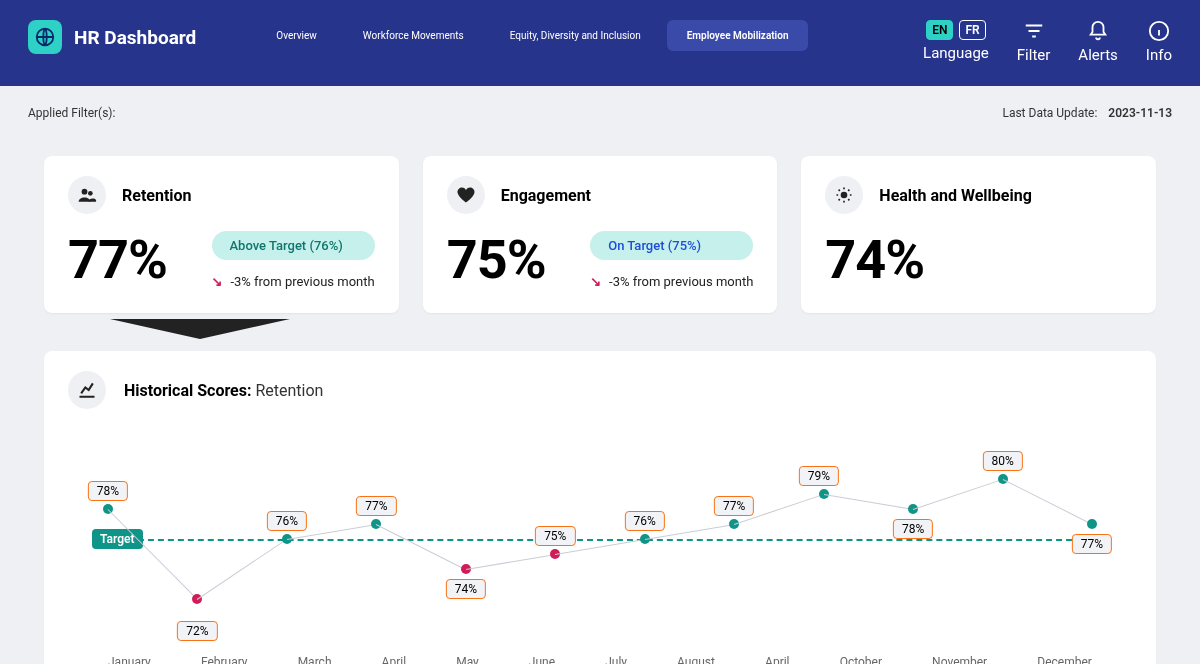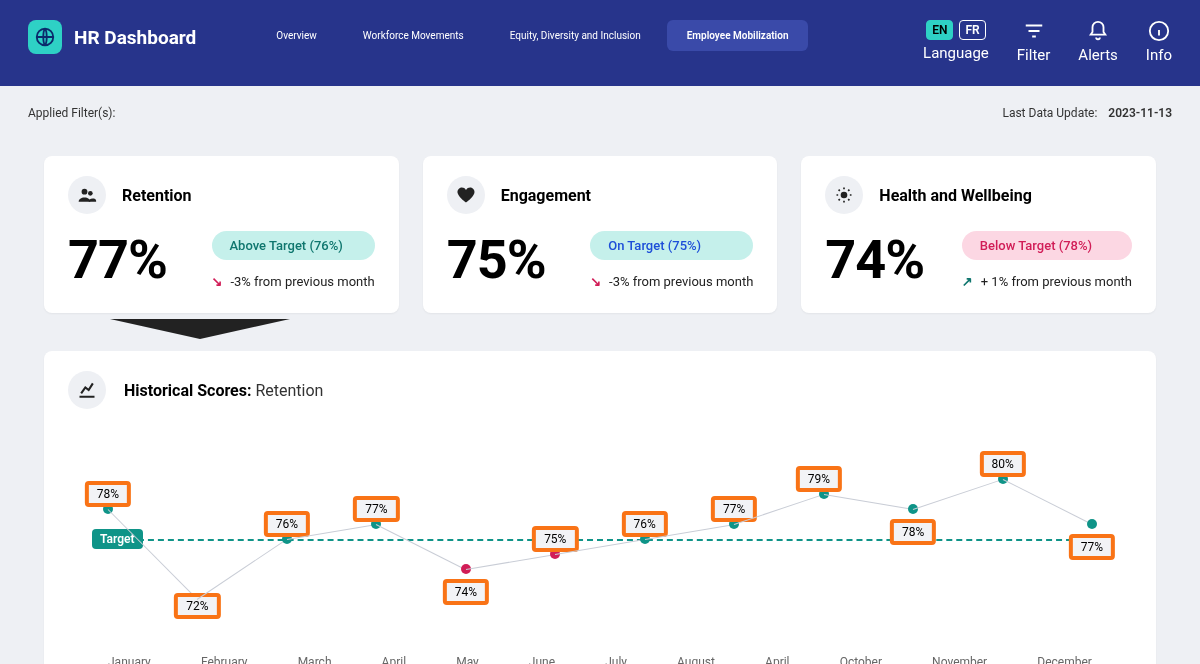--- a/index.html
+++ b/index.html
@@ -41,21 +41,21 @@
   .chart-head { display:flex; align-items:center; gap:18px; margin-bottom:10px; }
   .chart-title { font-weight:700; font-size:16px;text-align:right; }
   .chart-sub { font-size:16px; font-weight:400; color:#333; }
   .chart-area { position:relative; height:220px; margin: 20px 40px 0 40px; }
   .target-label { position:absolute; left:-16px; background:#0f9488; color:#fff; font-size:12px; padding:3px 8px; border-radius:4px; font-weight:600; transform:translateY(-50%); }
   .target-line { position:absolute; left:0; right:0; border-top:2px dashed #0f9488; }
   .pt { position:absolute; transform:translate(-50%,-50%); }
   .dot { width:10px; height:10px; border-radius:50%; }
   .dot.ok { background:#0f9488; }
   .dot.bad { background:#d11d57; }
-  .dl { position:absolute; transform:translate(-50%,0); background:#f2f3f6; border:4px solid #f97316; border-radius:4px; padding:2px 8px; font-size:12px; white-space:nowrap; }
+  .dl { position:absolute; transform:translate(-50%,0); background:#f2f3f6; border:1px solid #f97316; border-radius:4px; padding:2px 8px; font-size:12px; white-space:nowrap; }
   .seg { position:absolute; height:1px; background:#c9cdd6; transform-origin: left center; }
   .xaxis { display:flex; justify-content:space-between; margin: 6px 40px 0 40px; font-size:12px; color:#666; }
 </style>
 </head>
 <body>
 
 
 
 
 <div class="topbar">
@@ -163,27 +163,20 @@
         <div class="card-icon">
           <svg width="20" height="20" viewBox="0 0 24 24" fill="none" stroke="#222" stroke-width="2">
             <circle cx="12" cy="12" r="3" fill="#222"></circle>
             <path d="M12 3v2M12 19v2M3 12h2M19 12h2M5.5 5.5l1.5 1.5M17 17l1.5 1.5M5.5 18.5L7 17M17 7l1.5-1.5"></path>
           </svg>
         </div>
         <div class="card-title">Health and Wellbeing</div>
       </div>
       <div class="card-body">
         <div class="big">74%</div>
-        <div class="card-right">
-          <div class="badge below">Below Target (78%)</div>
-          <div class="trend">
-            <span class="up">↗</span> 
-            <span>+ 1% from previous month</span>
-          </div>
-        </div>
       </div>
     </div>
   </div>
 
 
 <svg class="arrow-down" viewBox="0 0 180 22">
   <polygon points="0,0 180,0 90,20" fill="#222"></polygon>
 </svg>
 
 
@@ -203,21 +196,21 @@
       <div class="target-line" style="top:110px"></div>
       <div class="target-label" style="top:110px">Target</div>
       <div class="pt" style="left:0px;top:80px">
         <div class="dot ok"></div>
       </div>
       <div class="dl" style="left:0px;top:52px">78%</div>
       <div class="seg" style="left:0px;top:80px;width:126.89411216632291px;transform:rotate(45.1741507692066deg)"></div>
       <div class="pt" style="left:89.45454545454545px;top:170px">
         <div class="dot bad"></div>
       </div>
-      <div class="dl" style="left:89.45454545454545px;top:164px">72%</div>
+      <div class="dl" style="left:89.45454545454545px;top:192px">72%</div>
       <div class="seg" style="left:89.45454545454545px;top:170px;width:107.71311759706586px;transform:rotate(-33.8510103035582deg)"></div>
       <div class="pt" style="left:178.9090909090909px;top:110px">
         <div class="dot ok"></div>
       </div>
       <div class="dl" style="left:178.9090909090909px;top:82px">76%</div>
       <div class="seg" style="left:178.9090909090909px;top:110px;width:90.70344923143404px;transform:rotate(-9.51896655883759deg)"></div>
       <div class="pt" style="left:268.3636363636363px;top:95px">
         <div class="dot ok"></div>
       </div>
       <div class="dl" style="left:268.3636363636363px;top:67px">77%</div>

